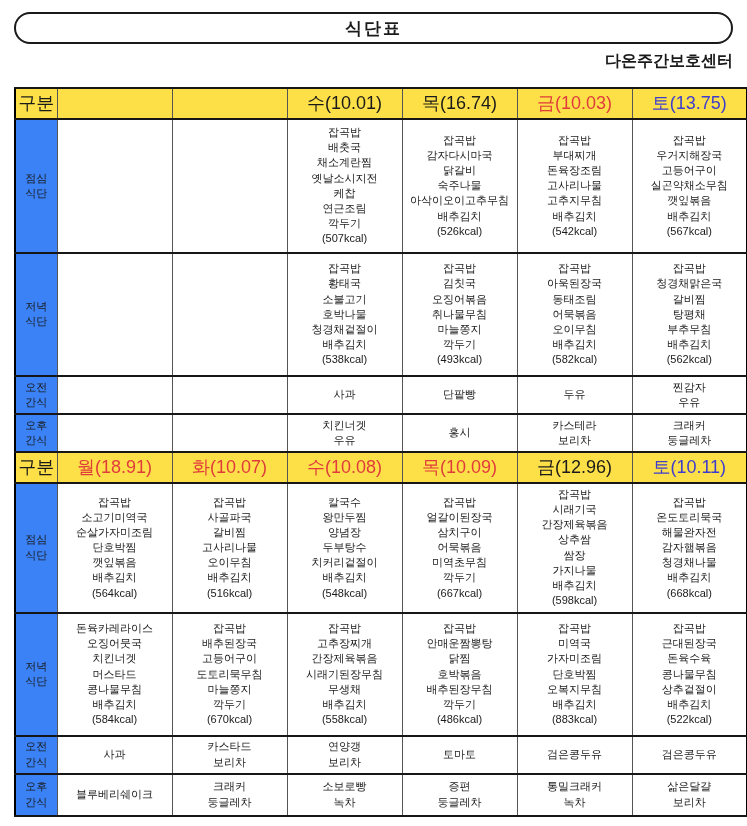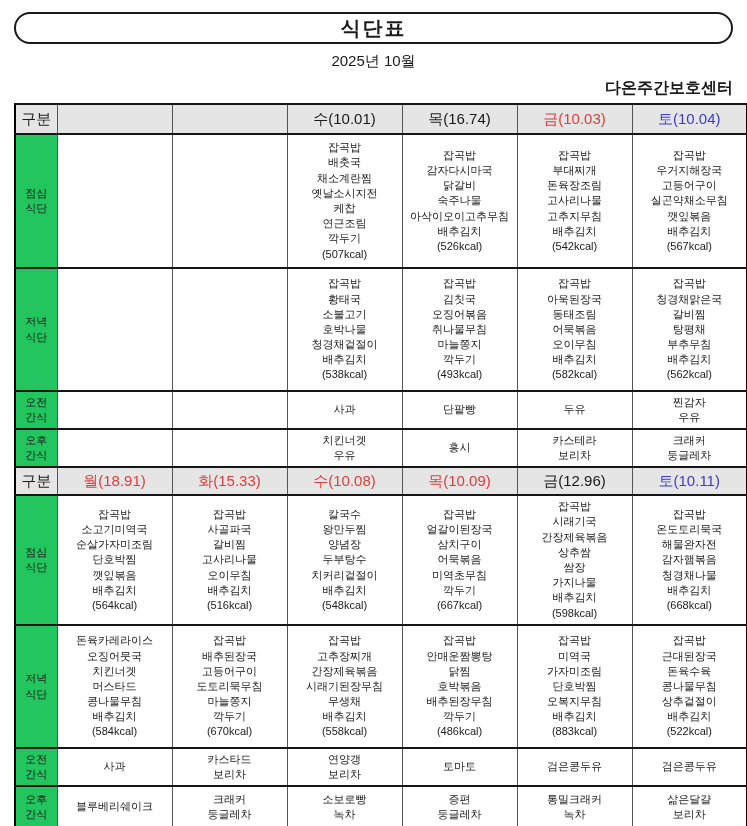--- a/index.html
+++ b/index.html
@@ -8,39 +8,39 @@
     font-family:"Liberation Sans","DejaVu Sans",sans-serif;
     color:#1a1a1a;
   }
   .page { padding:12px 14px 0 14px; }
 
   .title-box {
     width:715px; height:28px;
     border:2px solid #1a1a1a; border-radius:17px;
     display:flex; align-items:center; justify-content:center;
   }
-  .title-box h1 { margin:0; font-size:20px; font-weight:bold; letter-spacing:2px; }
+  .title-box h1 { margin:0; font-size:17px; font-weight:bold; letter-spacing:2px; }
 
   .subtitle { text-align:center; font-size:15px; margin-top:8px; }
-  .center-name { text-align:right; font-size:16px; font-weight:bold; margin-top:7px; margin-bottom:4px; width:719px; }
+  .center-name { text-align:right; font-size:16px; font-weight:bold; margin-top:7px; margin-bottom:15px; width:719px; }
 
   table.meal-table {
     border-collapse:collapse; table-layout:fixed;
     width:732px; border:2px solid #000;
   }
   table.meal-table td {
     border-left:1px solid #555; border-right:1px solid #555;
     border-top:2px solid #161616; border-bottom:2px solid #161616;
     text-align:center; vertical-align:middle;
     font-size:11px; line-height:1.38;
     white-space:pre-line; padding:2px 1px;
     overflow:hidden;
   }
-  td.label { background:#22c55e; font-size:12px; }
-  tr.hdr td { background:#e5e5e5; font-size:15px; }
+  td.label { background:#3b82f6; font-size:12px; }
+  tr.hdr td { background:#fde047; font-size:18px; }
 
   tr.r-hdr1  { height:30px; }
   tr.r-lunch1{ height:134px; }
   tr.r-din1  { height:123px; }
   tr.r-am1   { height:38px; }
   tr.r-pm1   { height:38px; }
   tr.r-hdr2  { height:28px; }
   tr.r-lunch2{ height:130px; }
   tr.r-din2  { height:123px; }
   tr.r-am2   { height:38px; }
@@ -48,21 +48,20 @@
 </style>
 </head>
 <body>
 
 <div class="page">
 
   <div class="title-box">
     <h1>식단표</h1>
   </div>
 
-  <div class="subtitle">2025년 10월</div>
 
   <div class="center-name">다온주간보호센터</div>
 
   <table class="meal-table">
     <colgroup>
       <col style="width:42px">
       <col style="width:115px">
         <col style="width:115px">
         <col style="width:115px">
       <col style="width:115px">
@@ -71,21 +70,21 @@
     </colgroup>
     <tbody>
 
       <tr class="hdr r-hdr1">
         <td class="label">구분</td>
         <td class="day" style=""></td>
         <td class="day" style=""></td>
         <td class="day" style="">수(10.01)</td>
         <td class="day" style="">목(16.74)</td>
         <td class="day" style="color:#e03c3c">금(10.03)</td>
-        <td class="day" style="color:#3c3ccf">토(10.04)</td>
+        <td class="day" style="color:#3c3ccf">토(13.75)</td>
       </tr>
 
       <tr class="r-lunch1">
         <td class="label">점심
 식단</td>
         <td class="cell"></td>
         <td class="cell"></td>
         <td class="cell">잡곡밥
 배춧국
 채소계란찜
@@ -174,21 +173,21 @@
         <td class="cell">홍시</td>
         <td class="cell">카스테라
 보리차</td>
         <td class="cell">크래커
 둥글레차</td>
       </tr>
 
       <tr class="hdr r-hdr2">
         <td class="label">구분</td>
         <td class="day" style="color:#e03c3c">월(18.91)</td>
-        <td class="day" style="color:#e03c3c">화(15.33)</td>
+        <td class="day" style="color:#e03c3c">화(10.07)</td>
         <td class="day" style="color:#e03c3c">수(10.08)</td>
         <td class="day" style="color:#e03c3c">목(10.09)</td>
         <td class="day" style="">금(12.96)</td>
         <td class="day" style="color:#3c3ccf">토(10.11)</td>
       </tr>
 
       <tr class="r-lunch2">
         <td class="label">점심
 식단</td>
         <td class="cell">잡곡밥

